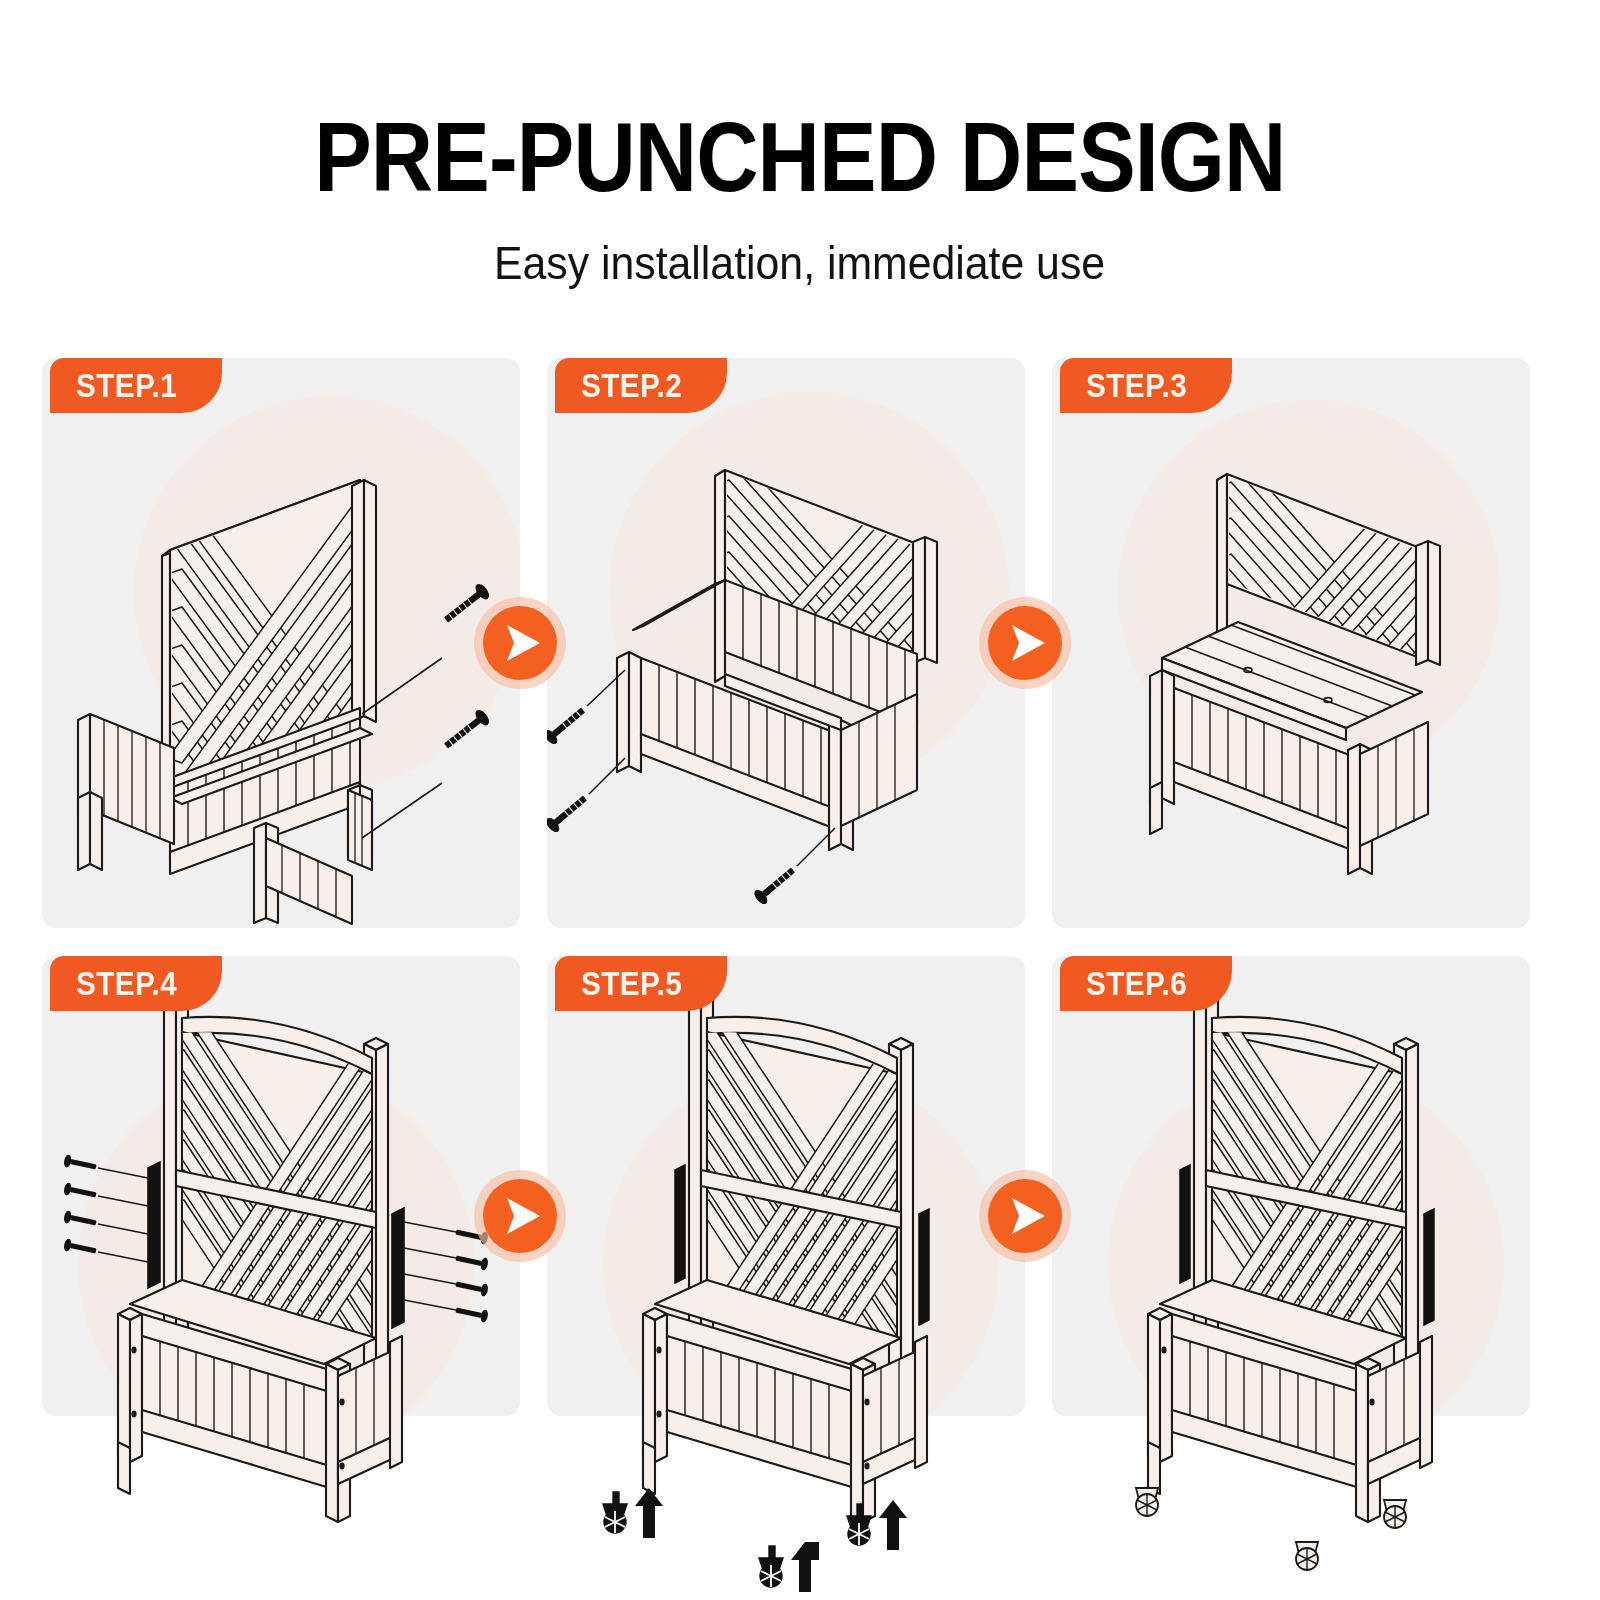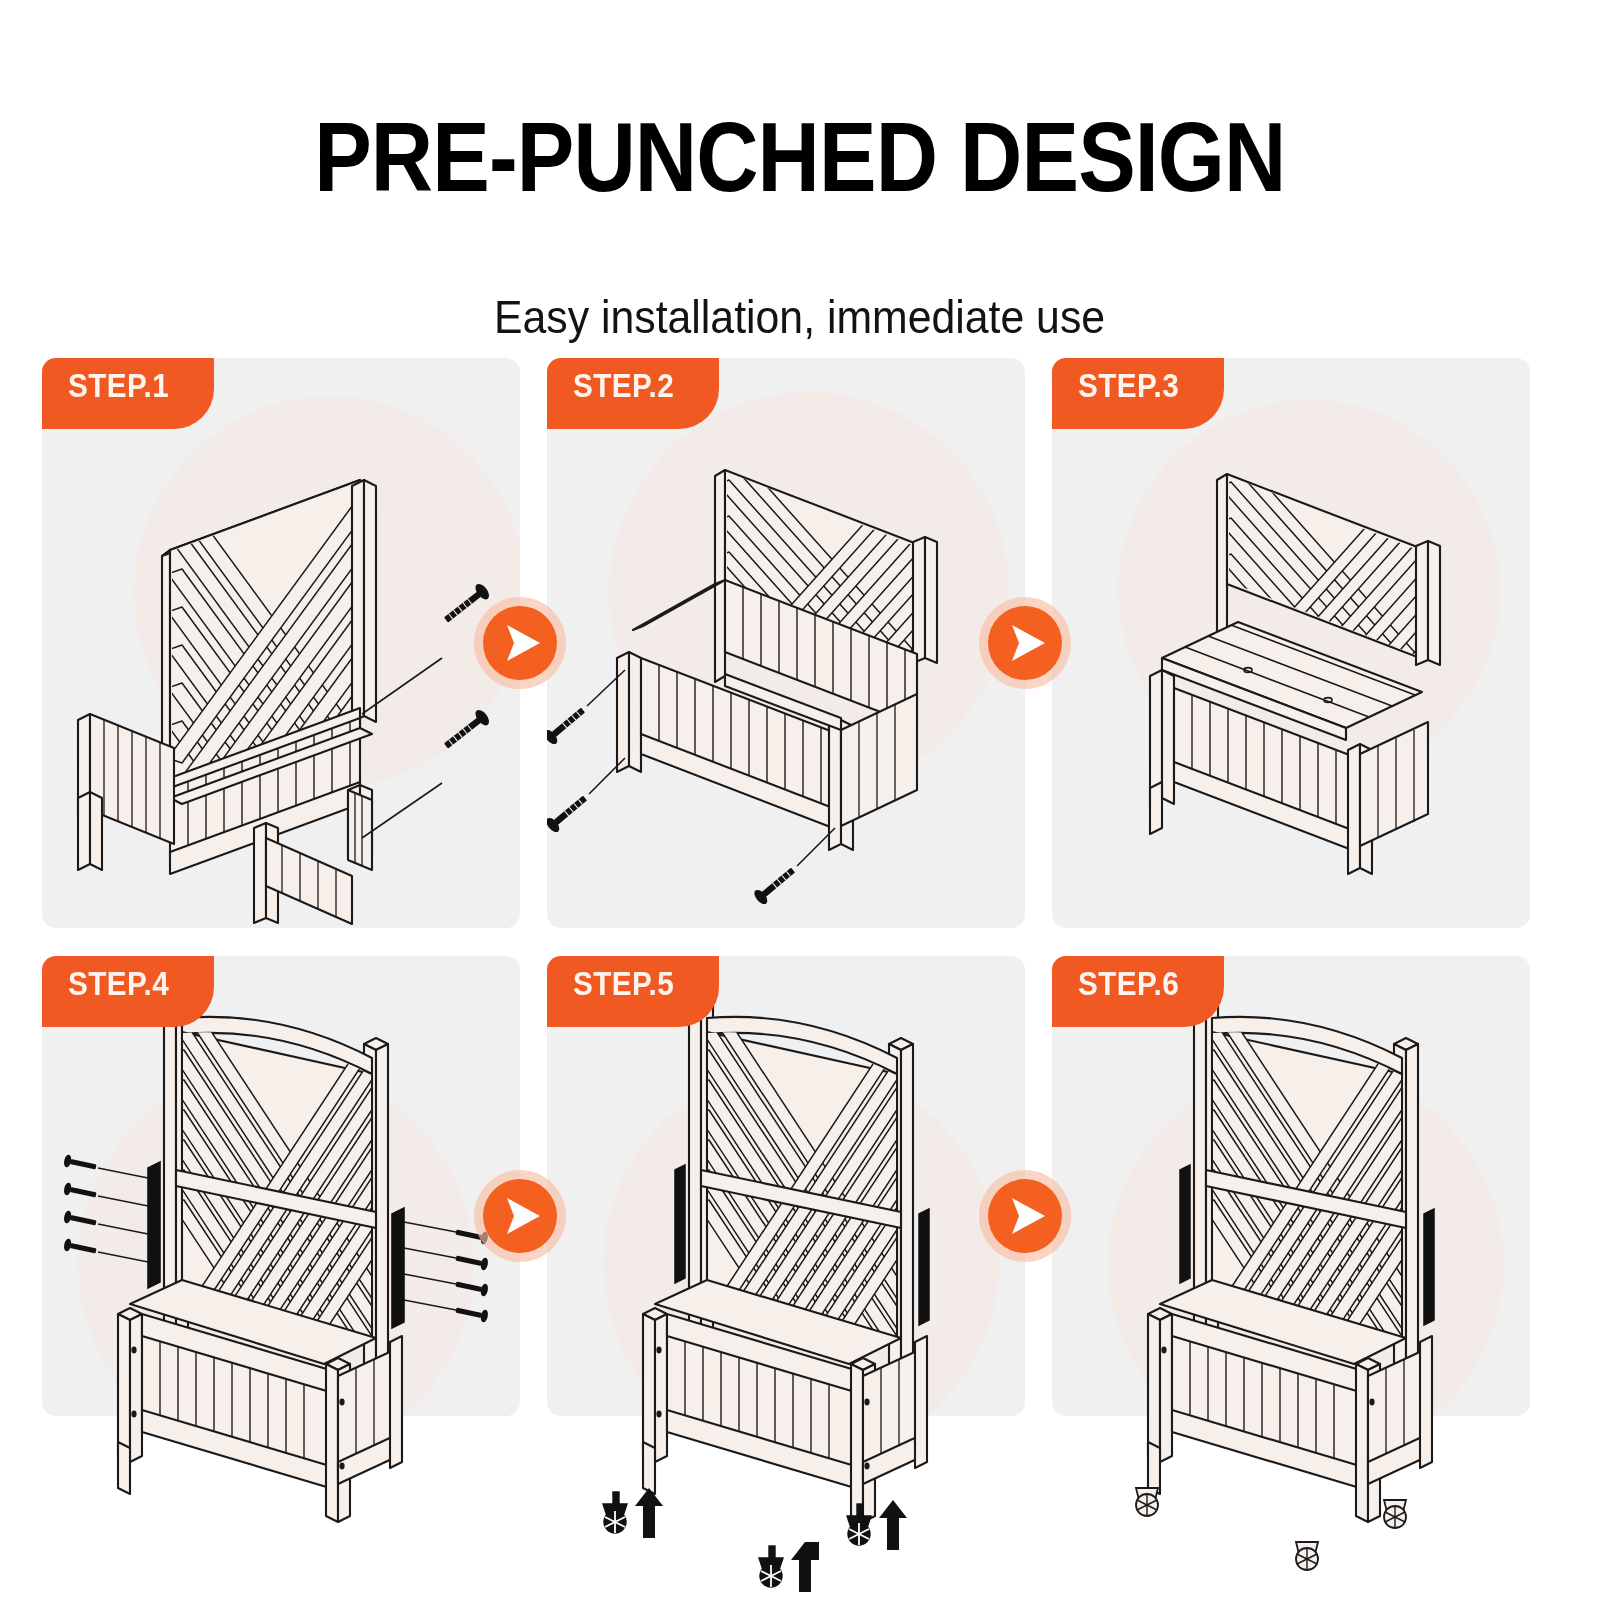--- a/index.html
+++ b/index.html
@@ -7,21 +7,21 @@
     width:1600px;height:1600px;
     background:#ffffff;
     font-family:"Liberation Sans", sans-serif;
     overflow:hidden;
     position:relative;
   }
 
   
   #header{
     position:absolute;left:0;top:0;width:1600px;height:340px;
-    display:flex;flex-direction:column;align-items:center;justify-content:space-between;
+    display:flex;flex-direction:column;align-items:center;justify-content:flex-start;
   }
   #title{
     margin-top:108px;
     font-family:"Liberation Sans Narrow","Liberation Sans",sans-serif;
     font-weight:bold;
     font-size:98px;
     letter-spacing:-1px;
     color:#000000;
     line-height:1;
     transform:scaleX(0.88);
@@ -57,23 +57,23 @@
   }
   
   .r1{ top:0px; width:478px; height:570px; }
   .r2{ top:598px; width:478px; height:460px; }
   .c1{ left:42px; }
   .c2{ left:547px; }
   .c3{ left:1052px; }
 
   
   .badge{
-    position:absolute;left:0;top:0;
+    position:absolute;left:8px;top:0;
     height:55px;
-    padding:0 34px 16px 26px;
+    padding:0 34px 0 26px;
     background:#f05a22;
     border-top-left-radius:14px;
     border-bottom-right-radius:40px;
     display:flex;align-items:center;
     z-index:6;
   }
   .badge span{
     font-family:"Liberation Sans Narrow","Liberation Sans",sans-serif;
     font-weight:bold;
     font-size:33px;

